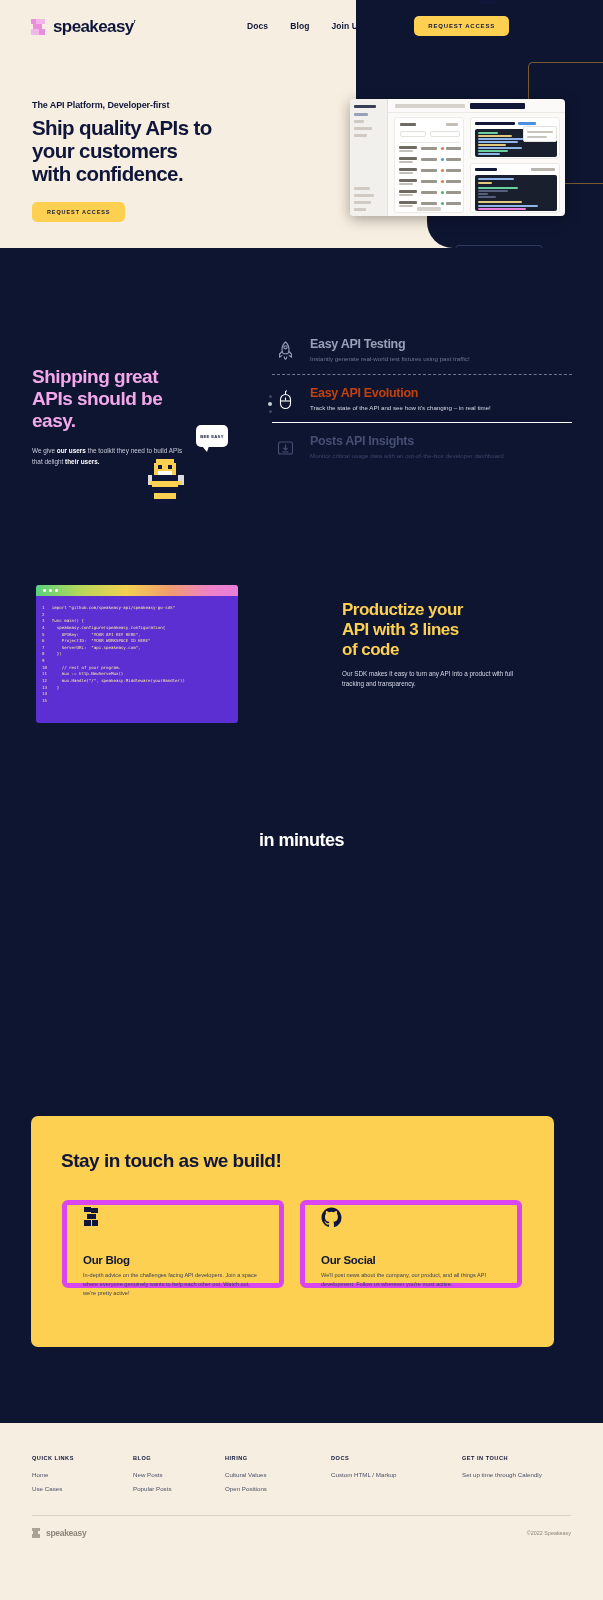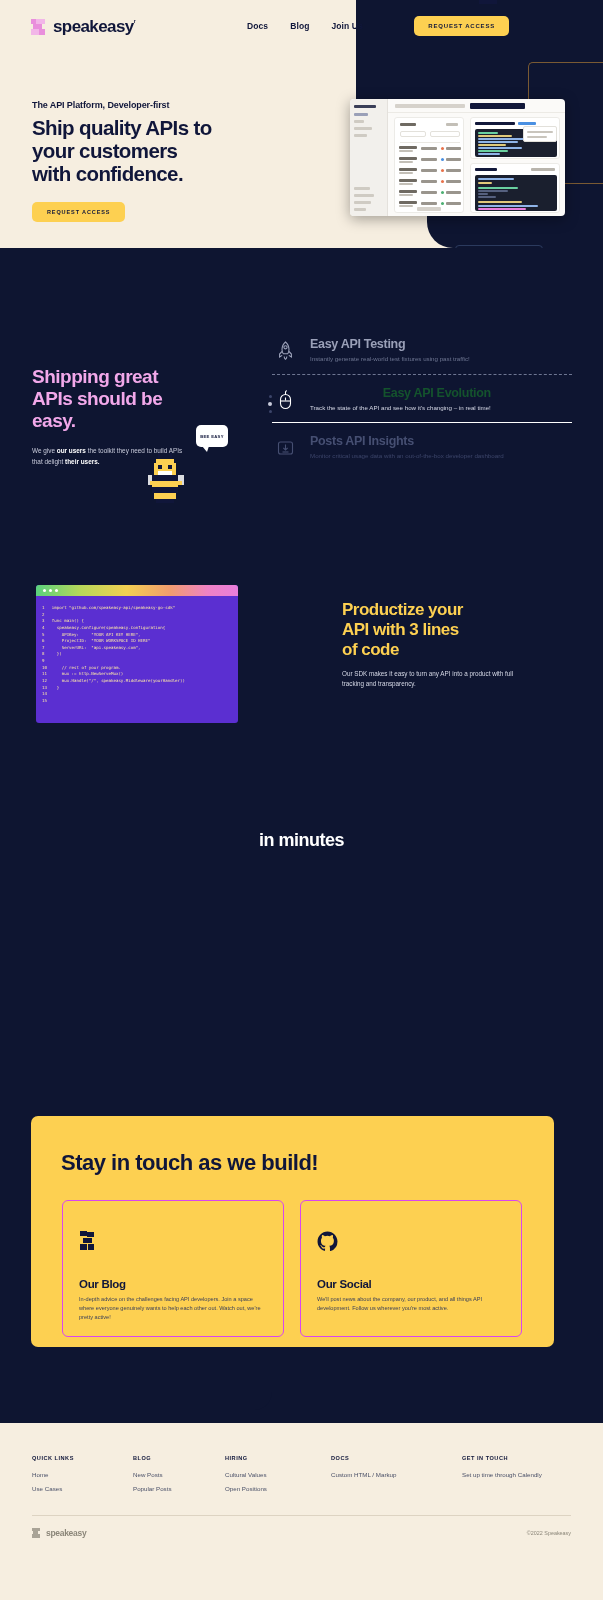--- a/index.html
+++ b/index.html
@@ -118,21 +118,21 @@
 
   .feat-list { position: absolute; left: 272px; top: 326px; width: 300px; }
   .feat-item { padding: 11px 0 10px 0; display: flex; gap: 12px; align-items: flex-start; }
   .feat-item .ico { width: 26px; flex: 0 0 26px; display:flex; align-items:center; justify-content:center; padding-top:4px;}
   .feat-item h3 { font-size: 12.5px; font-weight: 700; letter-spacing: -0.3px; margin-bottom: 3px; }
   .feat-item p { font-size: 6.2px; line-height: 1.55; }
   .fi-dim h3 { color: #9aa0b8; }
   .fi-dim p { color: #7b melhor; }
   .fi-dim p { color: #6e7692; }
   .fi-dim .ico svg { stroke: #9aa0b8; }
-  .fi-active h3 { color: #14532d; text-align: right; }
+  .fi-active h3 { color: #c2410c; }
   .fi-active p { color: #d5d8e6; }
   .fi-active .ico svg { stroke: #ffffff; }
   .fi-faded h3 { color: #464f72; }
   .fi-faded p { color: #3d4straight; }
   .fi-faded p { color: #3c456a; }
   .fi-faded .ico svg { stroke: #464f72; }
   .feat-div-dash { border-top: 1px dashed #6e7692; }
   .feat-div-solid { border-top: 1px solid #ffffff; }
 
   .rail { position:absolute; left:268px; top:395px; display:flex; flex-direction:column; gap:4px; align-items:center; }
@@ -159,25 +159,25 @@
   .platform-h {
     position: absolute; left: 0; top: 808px; width: 603px; text-align: center;
     font-size: 18px; line-height: 1.22; font-weight: 700; color: #fff; letter-spacing: -0.5px;
   }
 
   
   .cta-card {
     position: absolute; left: 31px; top: 1116px; width: 523px; height: 231px;
     background: #fdd051; border-radius: 7px;
   }
-  .cta-card h2 { position:absolute; left:30px; top:34px; font-size:22px; font-weight:700; color:#10163a; letter-spacing:-0.5px; }
+  .cta-card h2 { position:absolute; left:30px; top:34px; font-size:19px; font-weight:700; color:#10163a; letter-spacing:-0.5px; }
   .cta-bee { position:absolute; left:462px; top:-48px; }
   .link-card {
-    position: absolute; top: 1200px; height: 137px;
-    border: 1px solid #d946ef; border-radius: 6px; padding: 30px 16px;
+    position: absolute; top: 1200px; height: 88px;
+    border: 5px solid #d946ef; border-radius: 6px; padding: 2px 16px;
   }
   .link-card.c1 { left: 62px; width: 222px; }
   .link-card.c2 { left: 300px; width: 222px; }
   .link-card h3 { font-size: 11.5px; font-weight: 700; color: #10163a; letter-spacing:-0.3px; margin-top: 22px; }
   .link-card p { margin-top: 5px; font-size: 5.6px; line-height: 1.62; color: #3a3f58; }
 
   
   .dark-tail {
     position:absolute; left:0; top:1347px; width:272px; height:63px;
     background:#0e1531; border-bottom-right-radius: 18px;

